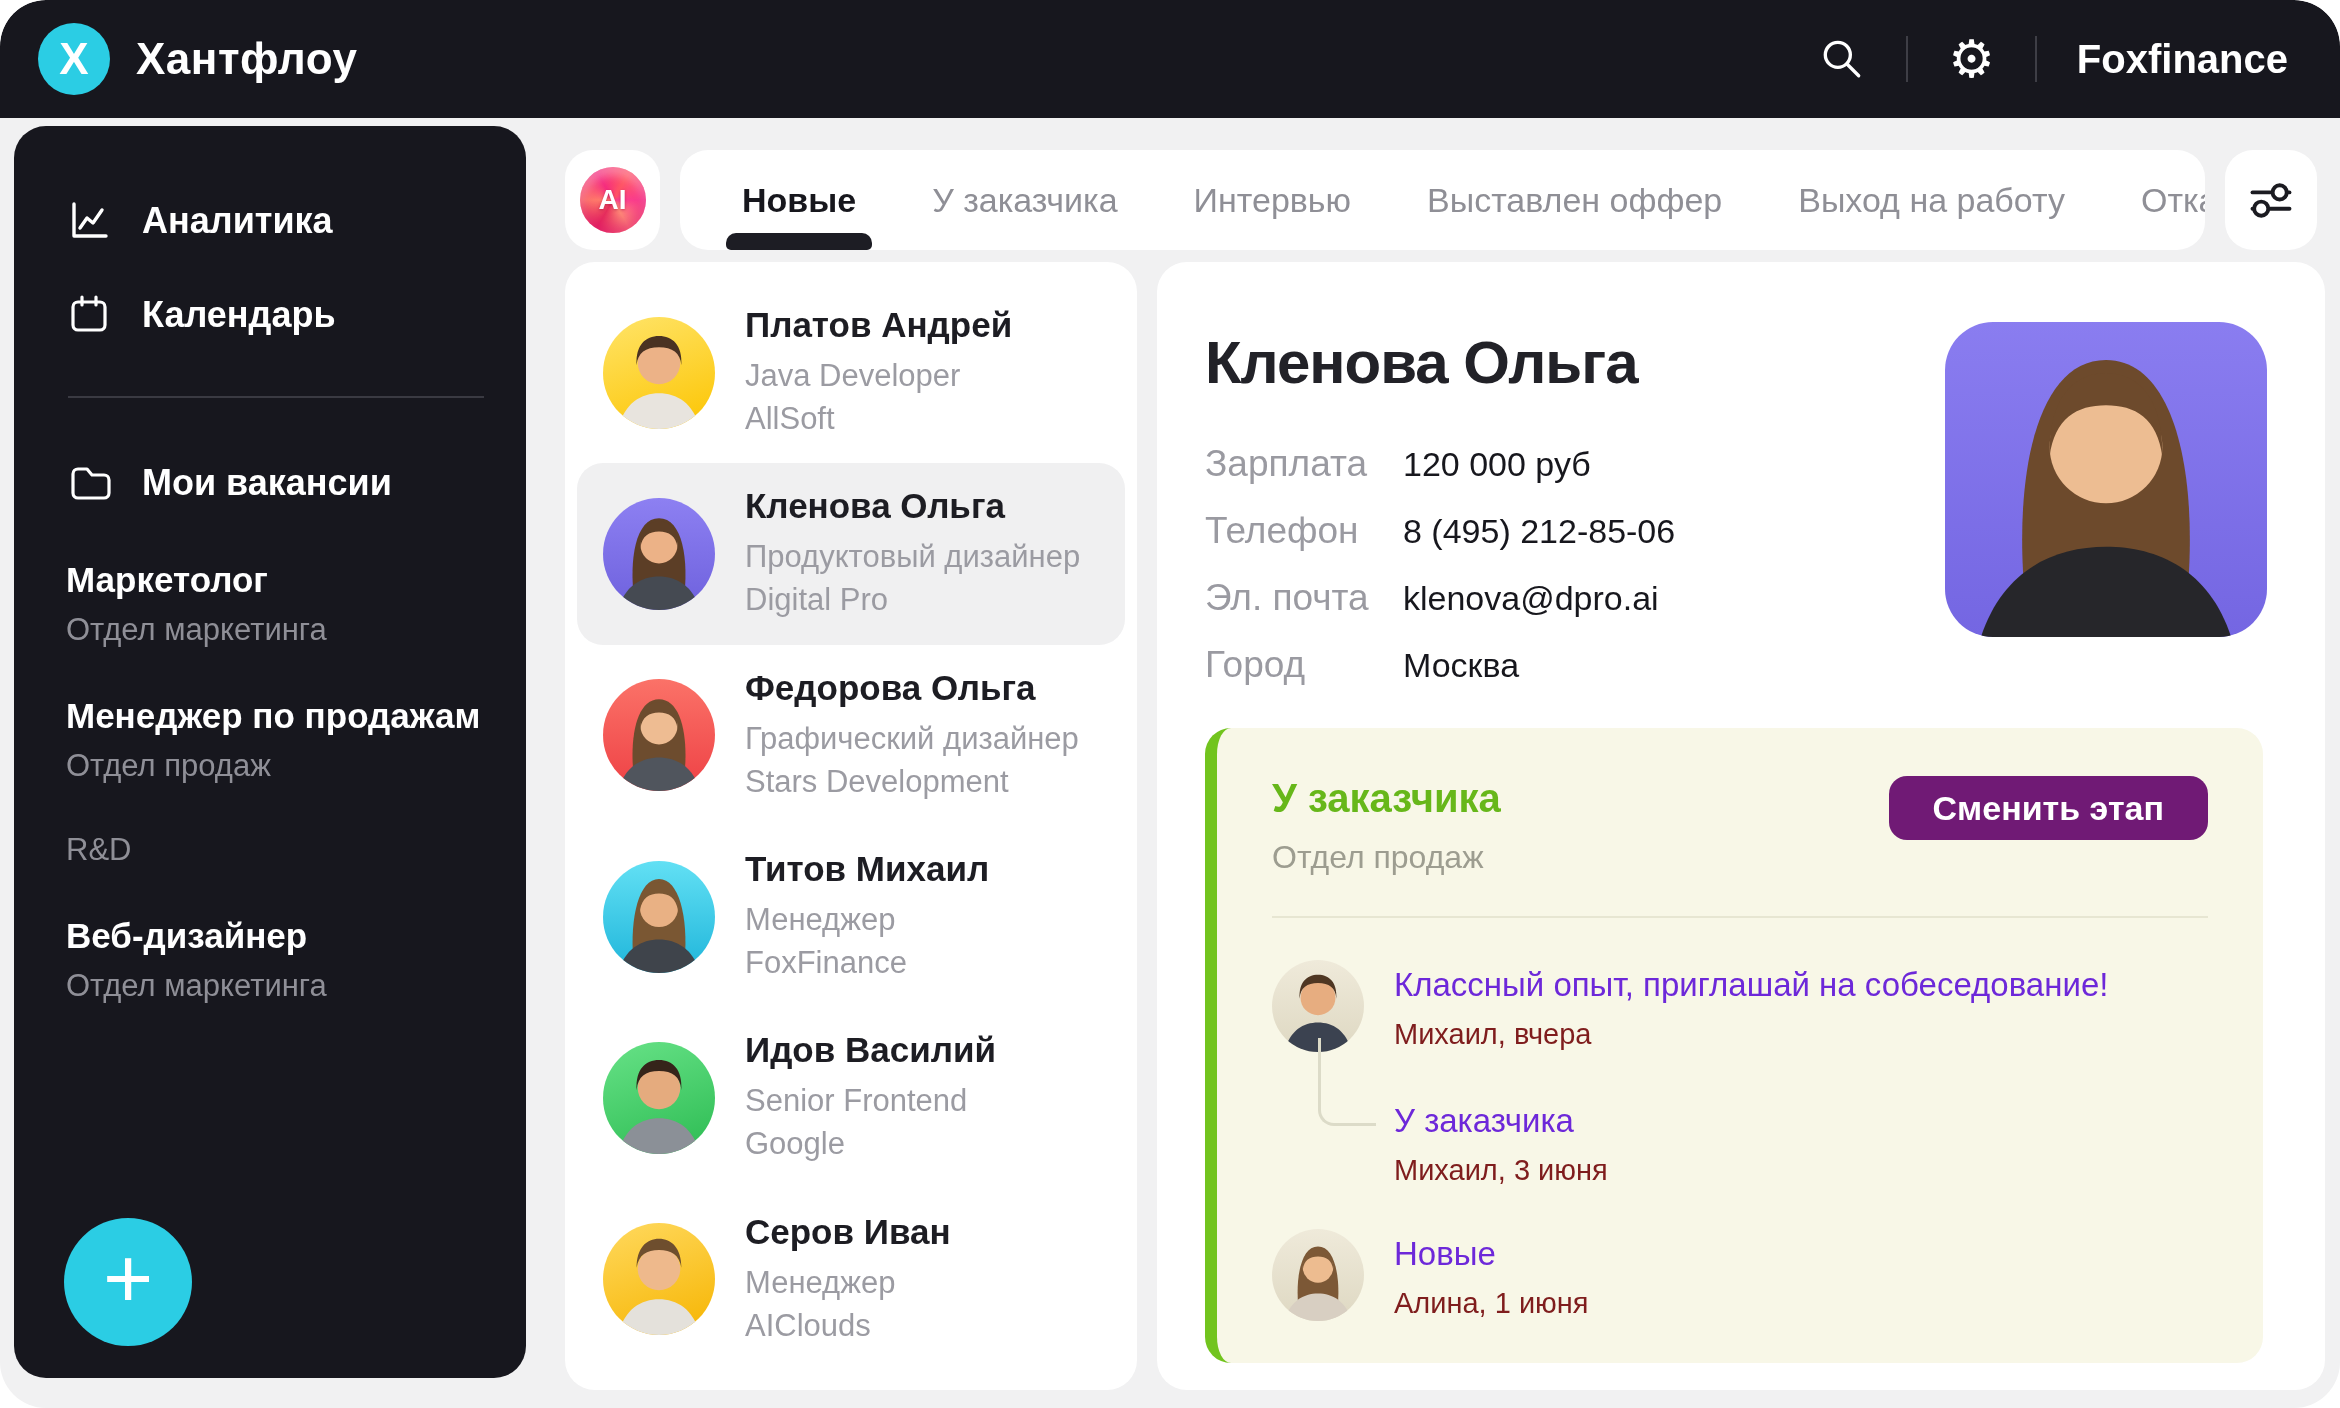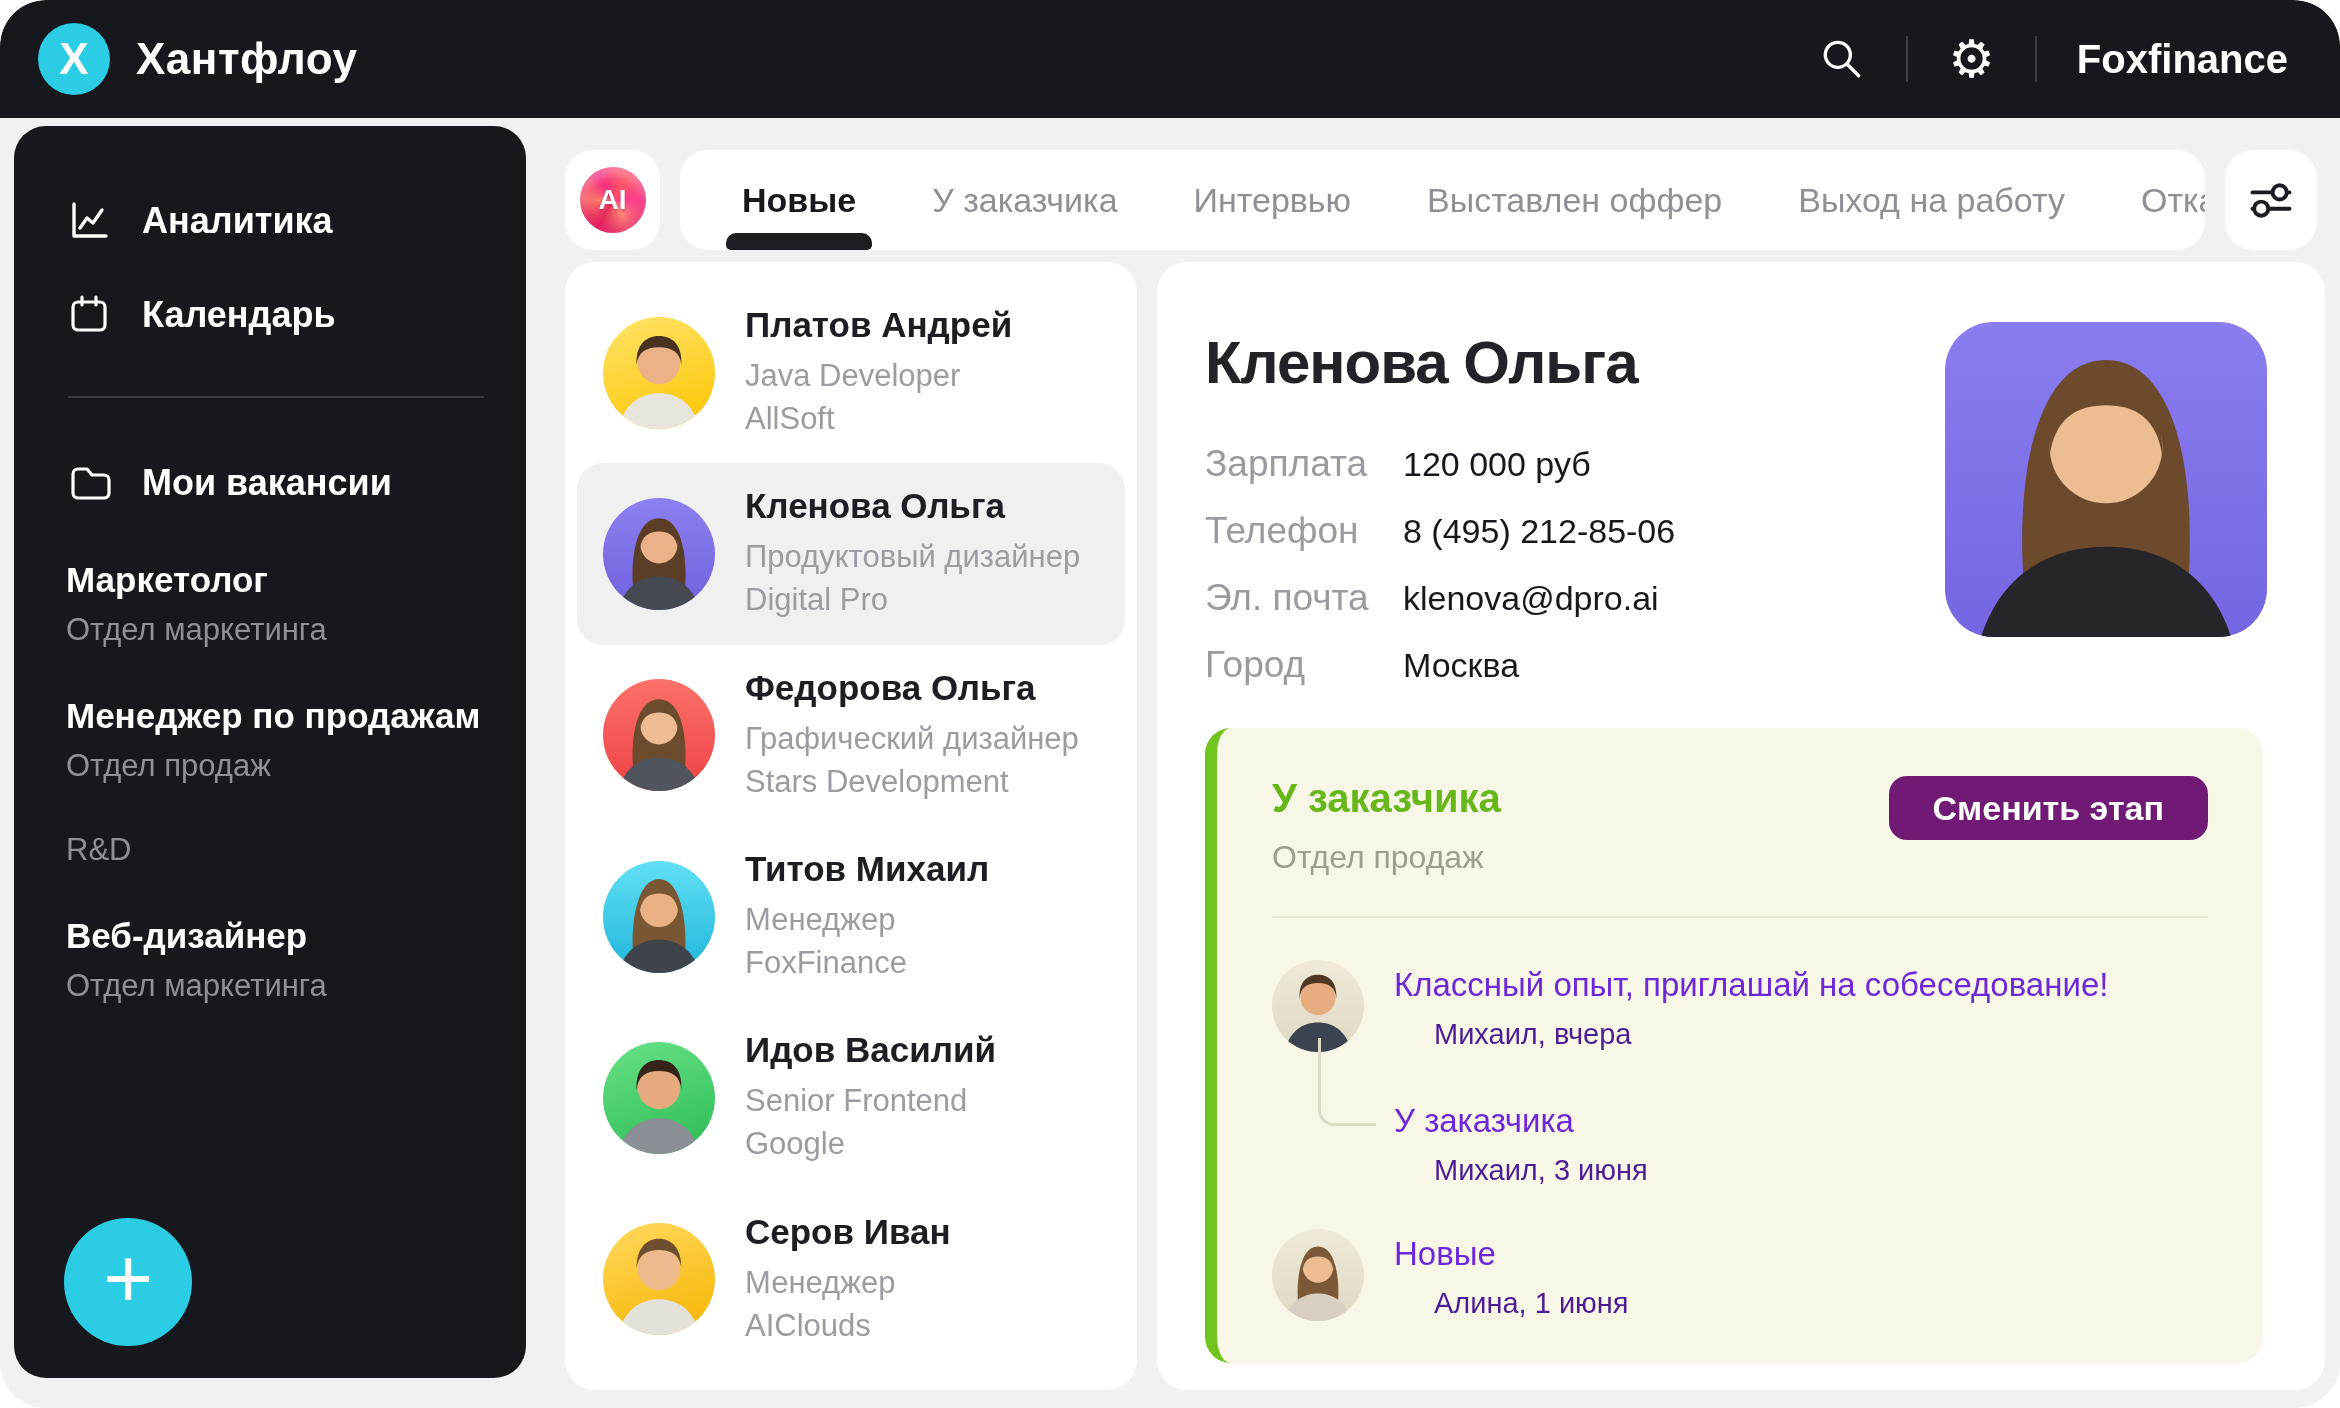--- a/index.html
+++ b/index.html
@@ -89,21 +89,21 @@
   .stage-sub{color:#9d9d90;font-size:32px;}
   .stage-btn{background:#701a75;color:#fff;border:none;border-radius:18px;font-size:34px;font-weight:bold;
              padding:0 44px;height:64px;cursor:pointer;}
   .stage-divider{height:2px;background:#e7e6d2;margin:40px 0 42px 0;}
 
   .t-entry{display:flex;align-items:flex-start;gap:30px;}
   .t-avatar{width:92px;height:92px;border-radius:50%;overflow:hidden;flex:none;}
   .t-avatar svg{width:100%;height:100%;display:block;}
   .t-body{padding-top:6px;}
   .t-text{font-size:33px;color:#6d28d9;margin-bottom:14px;}
-  .t-meta{font-size:29px;color:#4c1d95;margin-left:40px;}
+  .t-meta{font-size:29px;color:#7f1d1d;}
   .t-child{position:relative;margin:44px 0 42px 46px;padding-left:76px;}
   .connector{position:absolute;left:0;top:-58px;width:58px;height:88px;
              border-left:3px solid #dcdbc8;border-bottom:3px solid #dcdbc8;border-bottom-left-radius:16px;}
 </style>
 </head>
 <body>
 
 <div class="screen">
  <div class="page">
 

